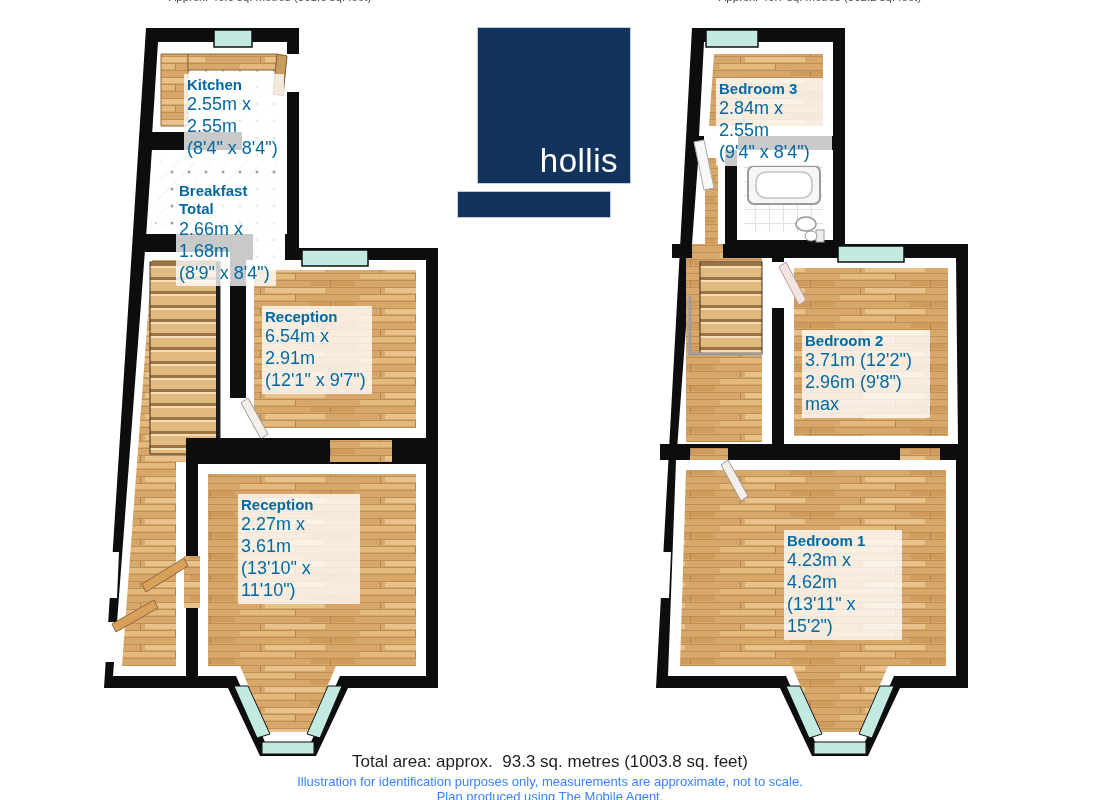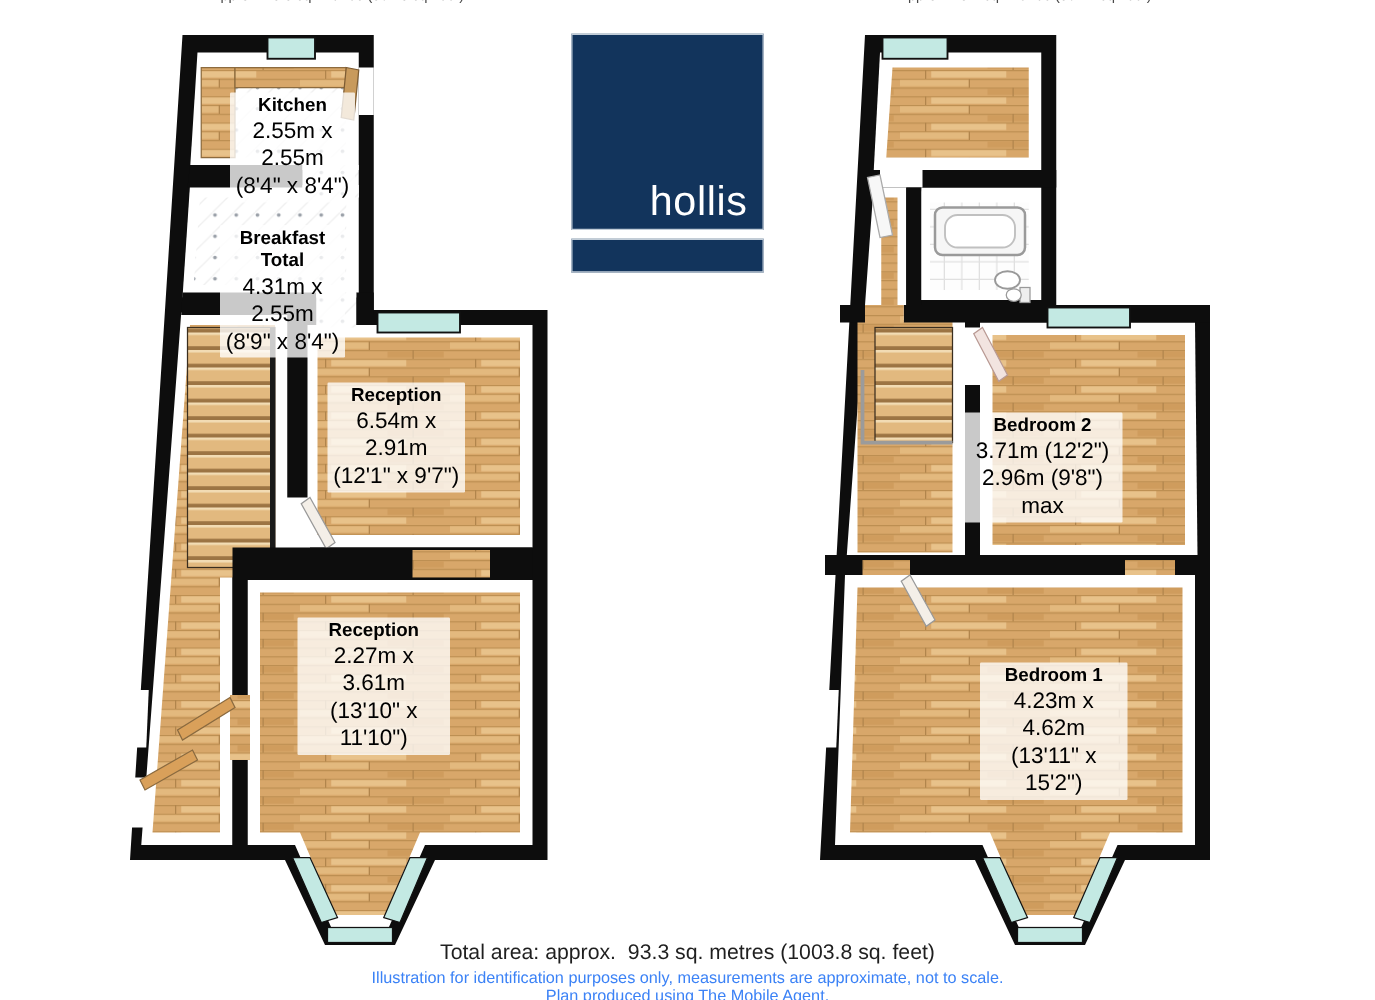--- a/index.html
+++ b/index.html
@@ -1,21 +1,21 @@
 <!DOCTYPE html>
 <html><head>
 <meta charset="utf-8">
 <style>
   html,body{margin:0;padding:0;background:#fff;}
   #canvas{position:relative;width:1100px;height:800px;background:#ffffff;overflow:hidden;
           font-family:"Liberation Sans", sans-serif;}
   svg{position:absolute;left:0;top:0;}
   .caption{position:absolute;top:-9px;font-size:11.5px;color:#4a4a4a;text-align:center;white-space:nowrap;}
-  .room-label{position:absolute;text-align:center;background:rgba(255,255,255,0.78);
-              padding:2px 3px;border-radius:1px;color:#000000;line-height:1.22;}
+  .room-label{position:absolute;background:rgba(255,255,255,0.78);
+              padding:2px 3px;border-radius:1px;color:#0369a1;line-height:1.22;}
   .room-label .rname{font-weight:bold;font-size:15px;}
   .room-label .rdim{font-size:18px;}
   .logo-box{position:absolute;left:457px;top:27px;width:154px;height:157px;
             border:1px solid #c2cdd8;box-sizing:border-box;}
   .logo-bar{position:absolute;left:457px;top:191px;width:154px;height:27px;
             border:1px solid #c2cdd8;box-sizing:border-box;}
   .logo-text{position:absolute;right:12px;bottom:6px;text-align:right;}
   .logo-hollis{display:block;color:#ffffff;font-size:33px;font-weight:400;line-height:1.0;letter-spacing:0.5px;}
   .logo-morgan{display:block;font-size:43px;font-weight:500;line-height:0.88;letter-spacing:0.5px;}
   .footer-total{position:absolute;left:0;right:0;top:752px;text-align:center;font-size:17px;color:#1f1f1f;white-space:pre-wrap;}
@@ -158,45 +158,50 @@
   <div class="caption" style="left:160px;width:220px;">Approx. 46.6 sq. metres (501.6 sq. feet)</div>
   <div class="caption" style="left:710px;width:220px;">Approx. 46.7 sq. metres (502.2 sq. feet)</div>
 
   <div class="room-label" style="left:184px;top:74px;width:94px;">
     <div class="rname">Kitchen</div>
     <div class="rdim">2.55m x 2.55m</div>
     <div class="rdim">(8'4" x 8'4")</div>
   </div>
   <div class="room-label" style="left:176px;top:180px;width:94px;">
     <div class="rname">Breakfast Total</div>
-    <div class="rdim">4.31m x 2.55m</div>
+    <div class="rdim">2.66m x 1.68m</div>
     <div class="rdim">(8'9" x 8'4")</div>
   </div>
   <div class="room-label" style="left:262px;top:306px;width:104px;">
     <div class="rname">Reception</div>
     <div class="rdim">6.54m x 2.91m</div>
     <div class="rdim">(12'1" x 9'7")</div>
   </div>
   <div class="room-label" style="left:238px;top:494px;width:116px;">
     <div class="rname">Reception</div>
     <div class="rdim">2.27m x 3.61m</div>
     <div class="rdim">(13'10" x 11'10")</div>
   </div>
-  <div class="room-label" style="left:770px;top:330px;width:122px;">
+  <div class="room-label" style="left:716px;top:78px;width:110px;">
+    <div class="rname">Bedroom 3</div>
+    <div class="rdim">2.84m x 2.55m</div>
+    <div class="rdim">(9'4" x 8'4")</div>
+  </div>
+  <div class="room-label" style="left:802px;top:330px;width:122px;">
     <div class="rname">Bedroom 2</div>
     <div class="rdim">3.71m (12'2")</div>
     <div class="rdim">2.96m (9'8") max</div>
   </div>
   <div class="room-label" style="left:784px;top:530px;width:112px;">
     <div class="rname">Bedroom 1</div>
     <div class="rdim">4.23m x 4.62m</div>
     <div class="rdim">(13'11" x 15'2")</div>
   </div>
 
-  <div class="logo-box" style="background: rgb(18, 52, 92);">
+  <div class="logo-box" style="background: rgb(18, 52, 92); margin-left: 20px;">
     <div class="logo-text">
       <span class="logo-hollis">hollis</span>
     </div>
   </div>
   <div class="logo-bar" style="background: rgb(18, 52, 92);"></div>
 
   <div class="footer-total">Total area: approx.  93.3 sq. metres (1003.8 sq. feet)</div>
   <div class="footer-small" style="top:774px;">Illustration for identification purposes only, measurements are approximate, not to scale.</div>
   <div class="footer-small" style="top:789px;">Plan produced using The Mobile Agent.</div>
 

